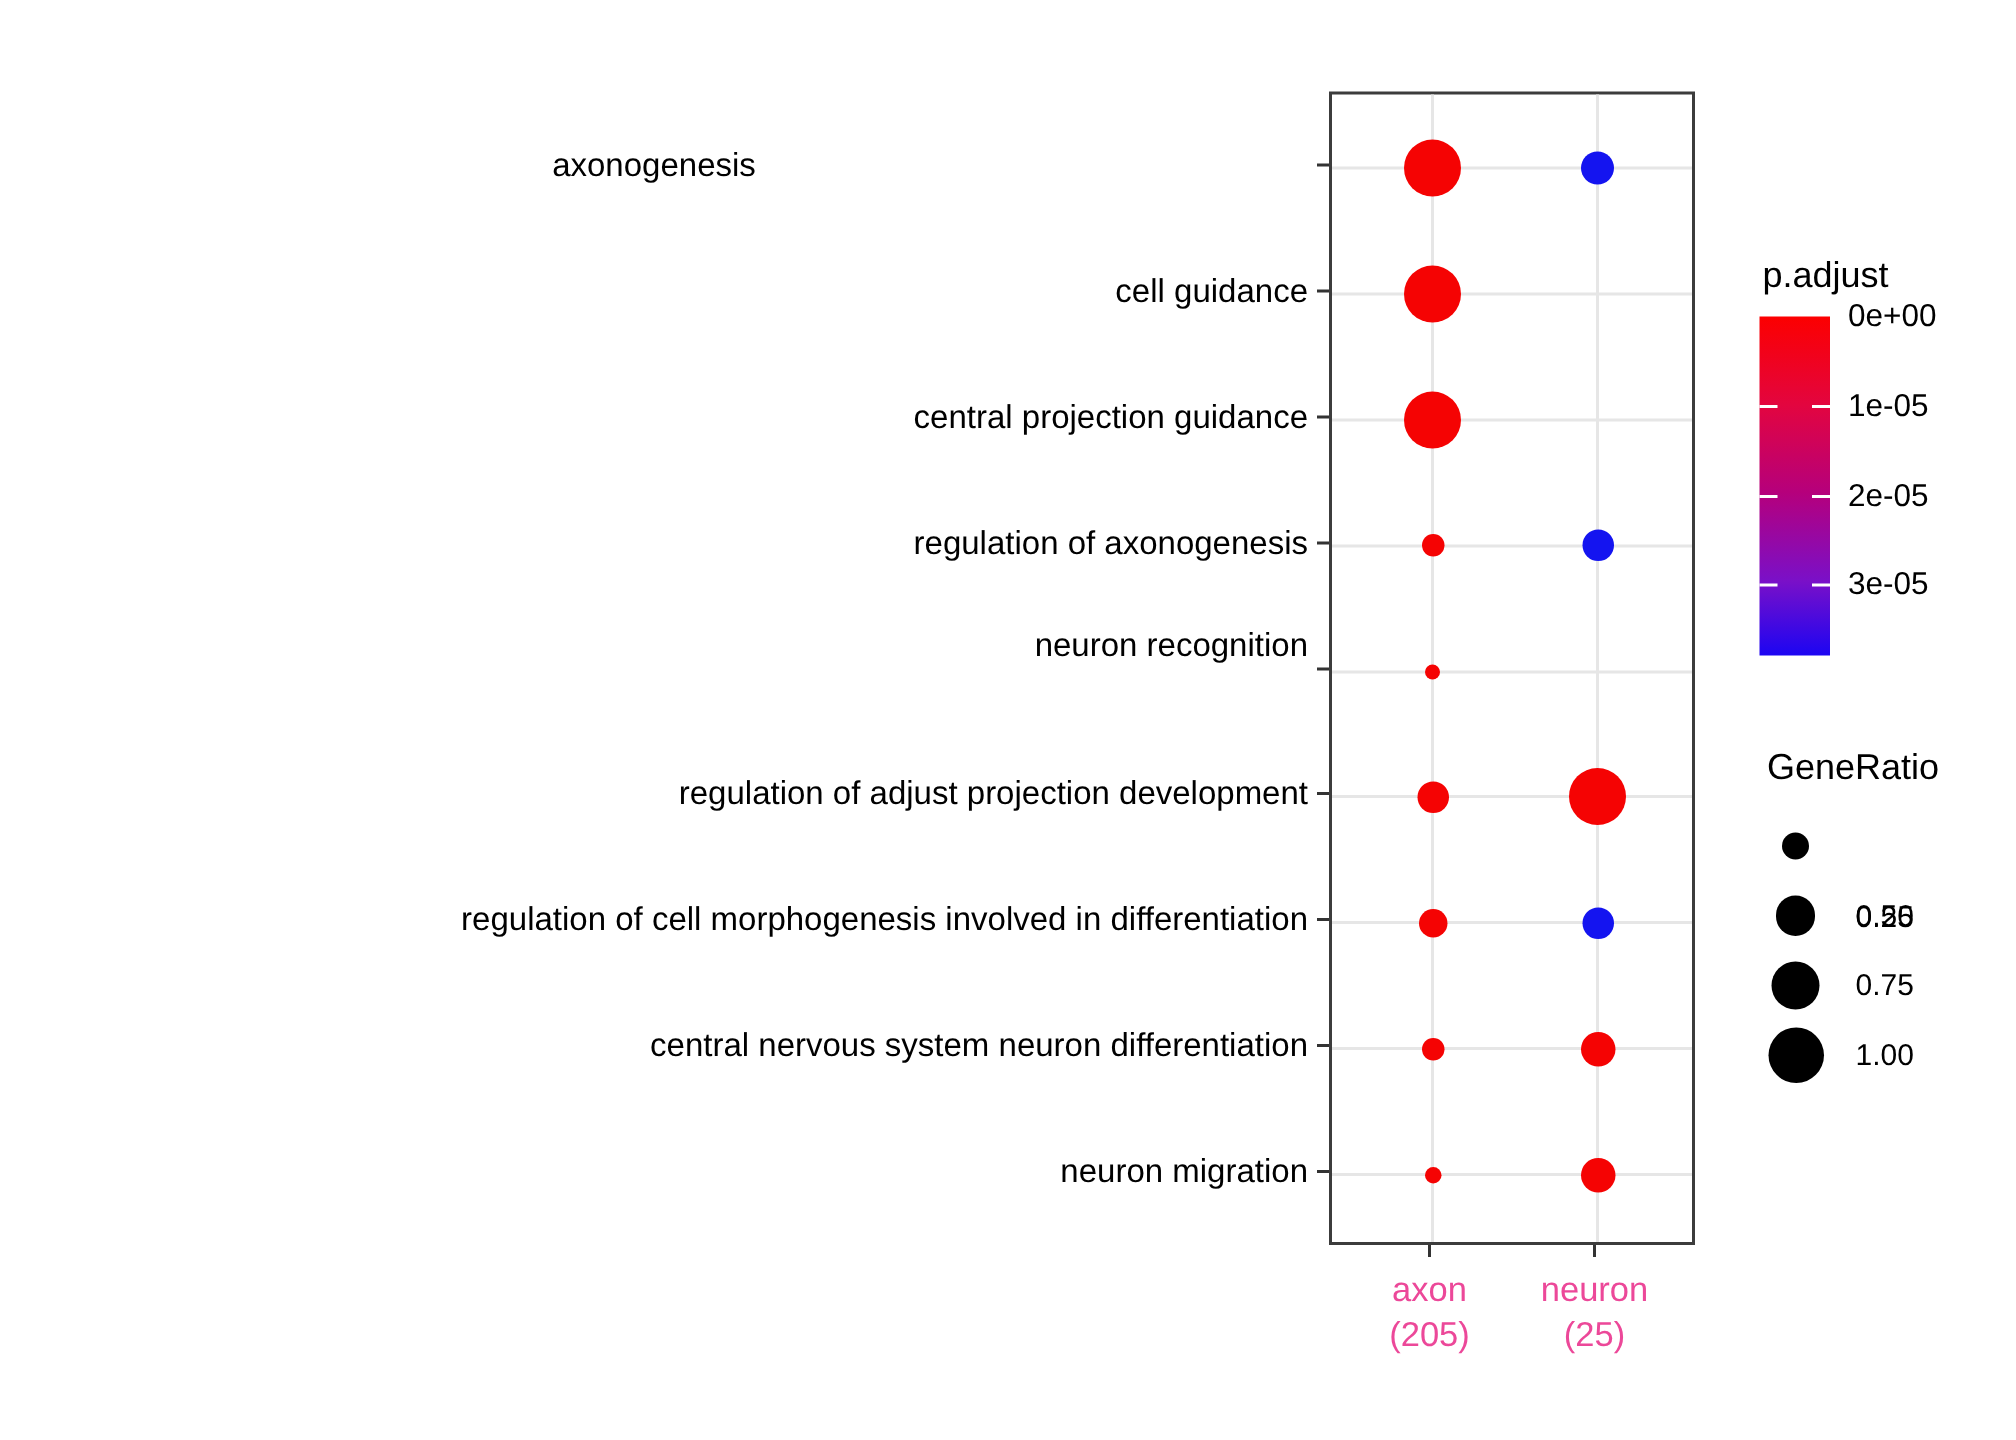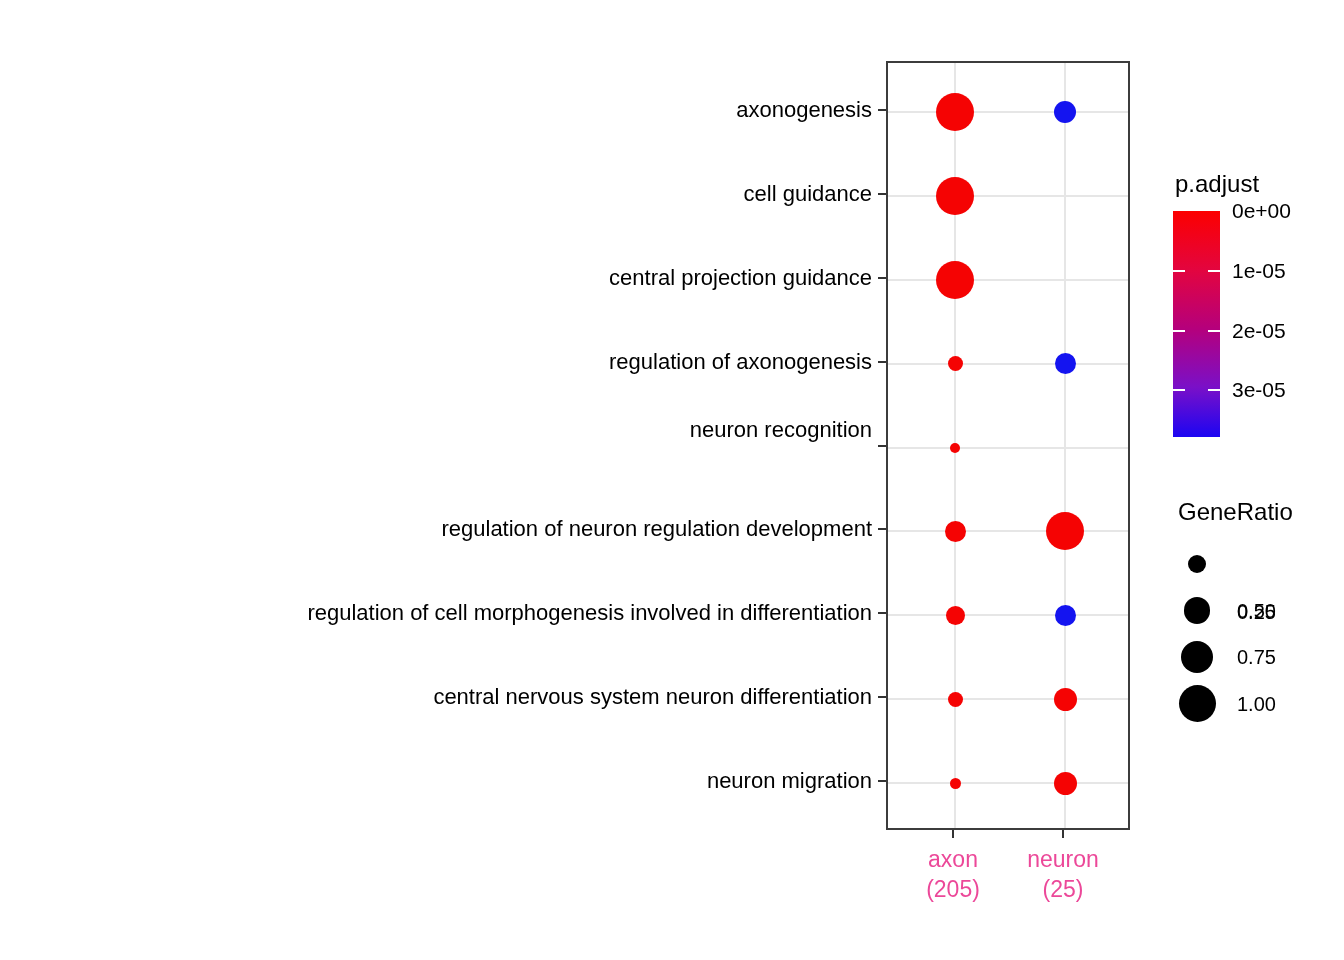--- a/index.html
+++ b/index.html
@@ -60,31 +60,31 @@
       <div class="dot" style="width: 38px; height: 38px; left: 158px; top: 449.375px; background: rgb(245, 3, 3);"></div>
       <div class="dot" style="width: 19px; height: 19px; left: 57.5px; top: 542.75px; background: rgb(245, 3, 3);"></div>
       <div class="dot" style="width: 21px; height: 21px; left: 166.5px; top: 541.75px; background: rgb(20, 20, 240);"></div>
       <div class="dot" style="width: 15px; height: 15px; left: 59.5px; top: 628.625px; background: rgb(245, 3, 3);"></div>
       <div class="dot" style="width: 23px; height: 23px; left: 165.5px; top: 624.625px; background: rgb(245, 3, 3);"></div>
       <div class="dot" style="width: 11px; height: 11px; left: 61.5px; top: 714.5px; background: rgb(245, 3, 3);"></div>
       <div class="dot" style="width: 23px; height: 23px; left: 165.5px; top: 708.5px; background: rgb(245, 3, 3);"></div>
     </div>
 
   <div id="yaxis">
-      <div class="ylabel" style="top: 95px;">axonogenesis</div>
+      <div class="ylabel" style="top: 95px; text-align: center;">axonogenesis</div>
       <div class="ytick" style="left: 878px; top: 109px;"></div>
       <div class="ylabel" style="top: 178.875px;">cell guidance</div>
       <div class="ytick" style="left: 878px; top: 192.875px;"></div>
       <div class="ylabel" style="top: 262.75px;">central projection guidance</div>
       <div class="ytick" style="left: 878px; top: 276.75px;"></div>
       <div class="ylabel" style="top: 346.625px;">regulation of axonogenesis</div>
       <div class="ytick" style="left: 878px; top: 360.625px;"></div>
       <div class="ylabel" style="top: 415px;">neuron recognition</div>
       <div class="ytick" style="left: 878px; top: 444.5px;"></div>
-      <div class="ylabel" style="top: 514.375px;">regulation of neuron regulation development</div>
+      <div class="ylabel" style="top: 514.375px;">regulation of adjust projection development</div>
       <div class="ytick" style="left: 878px; top: 528.375px;"></div>
       <div class="ylabel" style="top: 598.25px;">regulation of cell morphogenesis involved in differentiation</div>
       <div class="ytick" style="left: 878px; top: 612.25px;"></div>
       <div class="ylabel" style="top: 682.125px;">central nervous system neuron differentiation</div>
       <div class="ytick" style="left: 878px; top: 696.125px;"></div>
       <div class="ylabel" style="top: 766px;">neuron migration</div>
       <div class="ytick" style="left: 878px; top: 780px;"></div>
     </div>
   <div id="xaxis">
       <div class="xtick" style="left: 952px; top: 830px;"></div>

